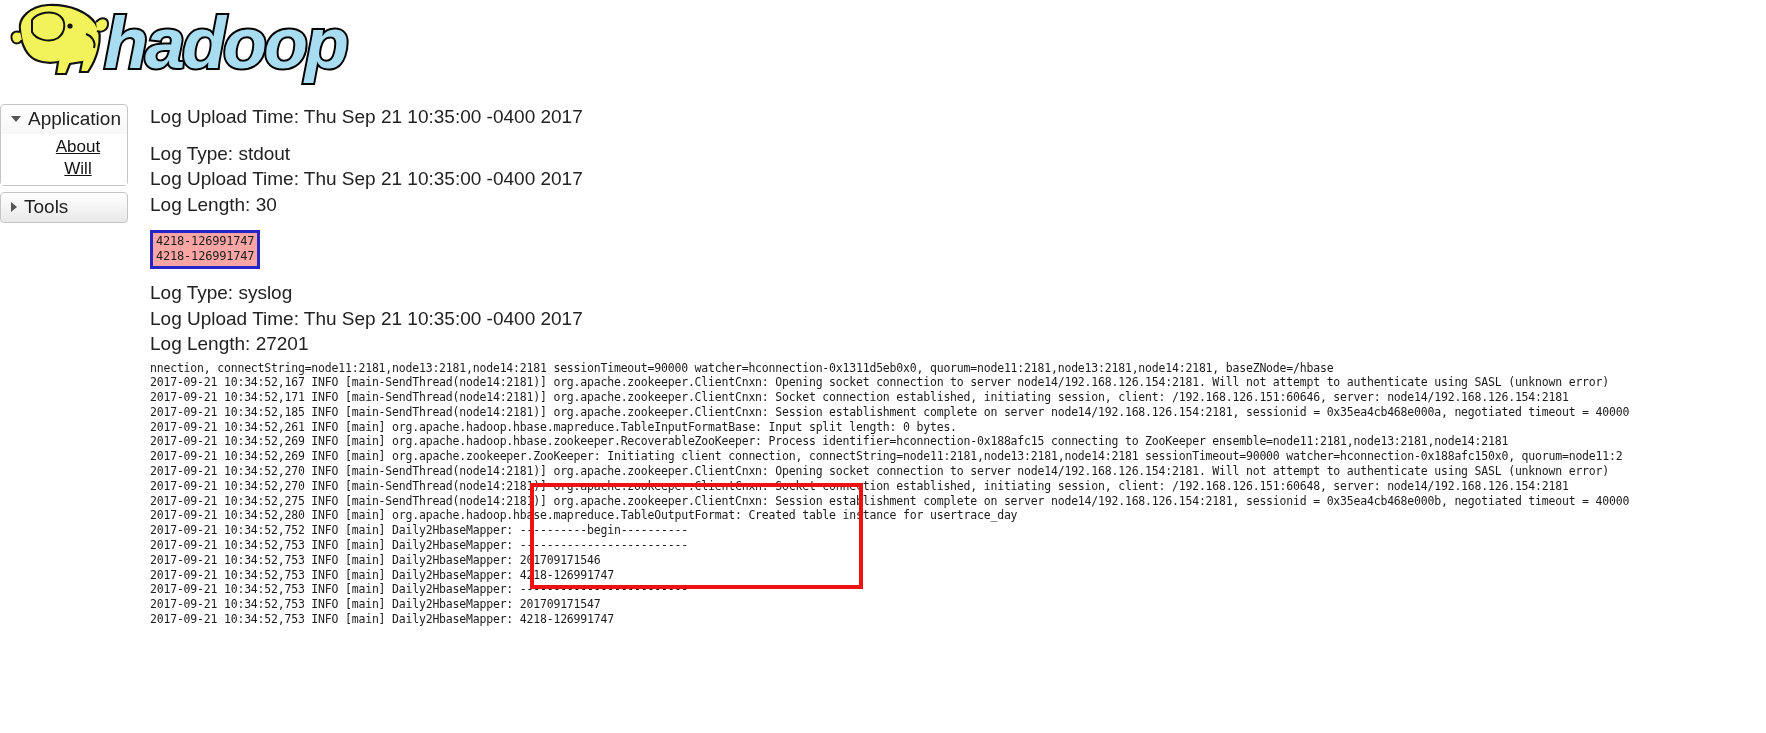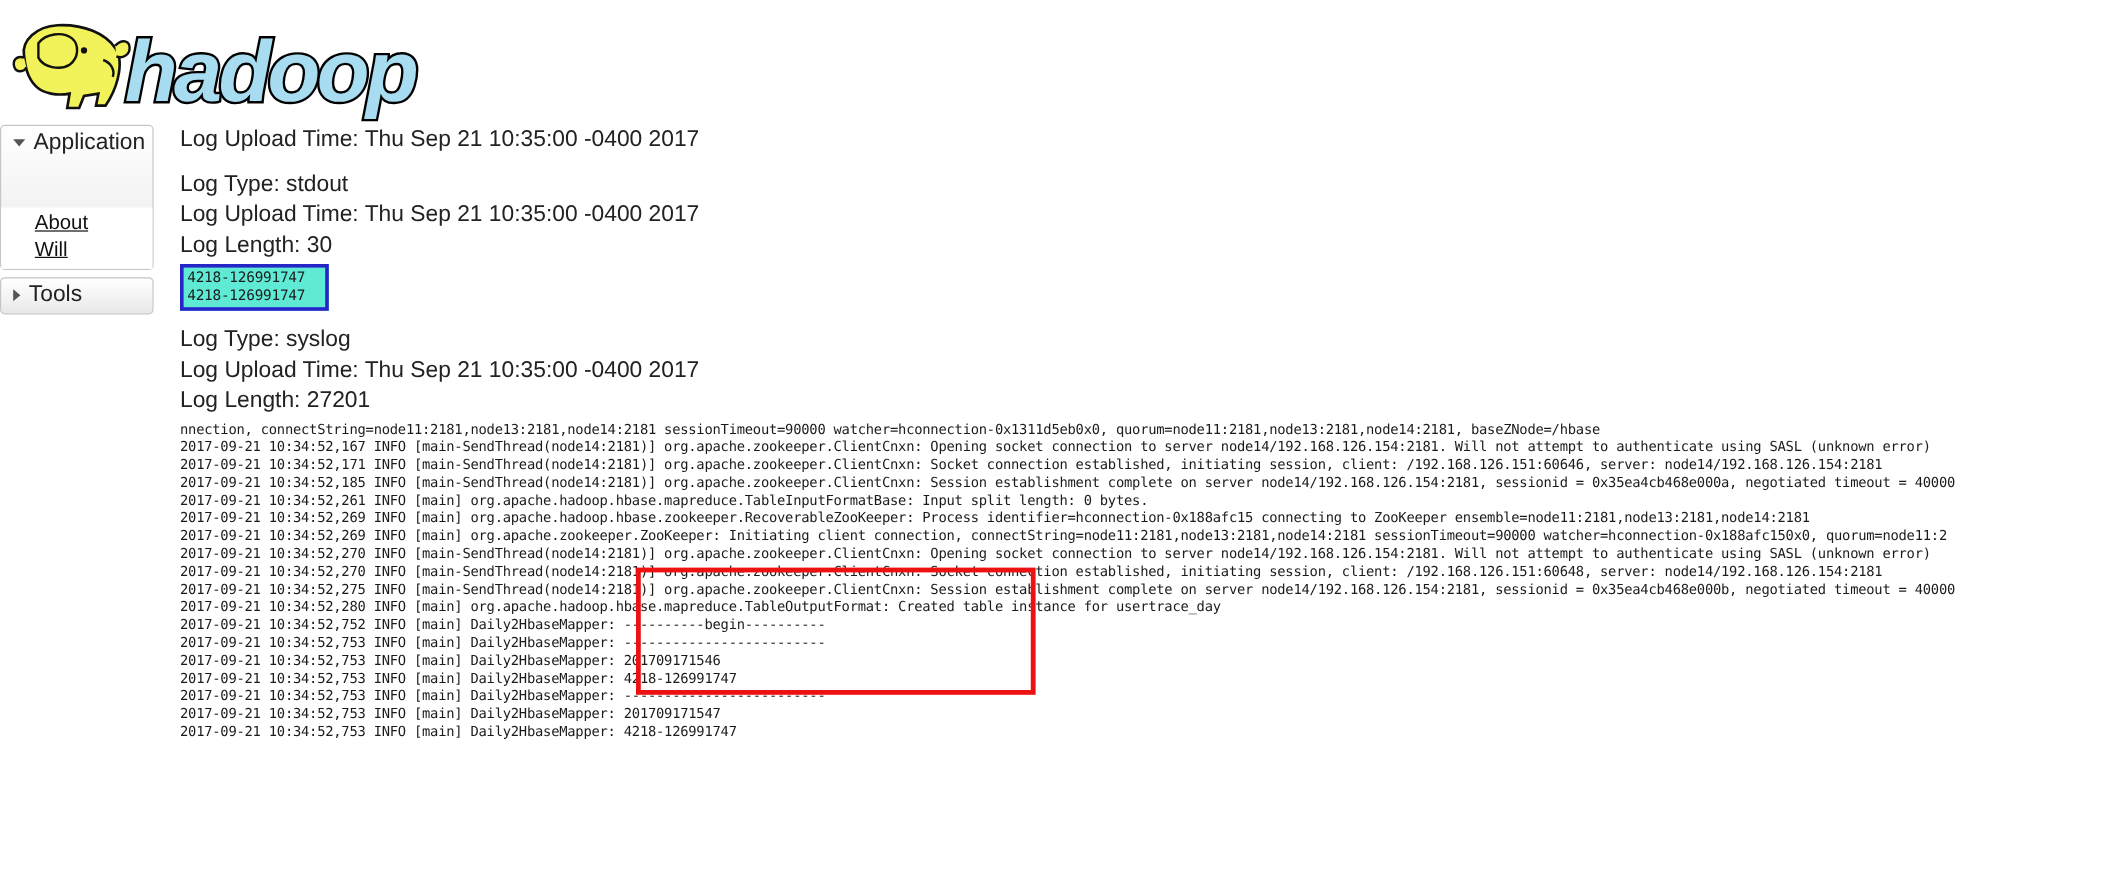--- a/index.html
+++ b/index.html
@@ -18,36 +18,37 @@
 
   
   #header {
     position: absolute;
     left: 0; top: 0;
     width: 1766px;
     height: 92px;
   }
   #logo {
     position: absolute;
-    left: 8px; top: 16px;
+    left: 8px; top: 0;
     width: 348px;
     height: 86px;
   }
 
   
   #sidebar {
     position: absolute;
     left: 0; top: 104px;
     width: 128px;
   }
   .nav-block {
     border: 1px solid #c5c5c5;
     border-radius: 4px;
     background: linear-gradient(to bottom, #ffffff 0%, #f3f3f3 55%, #e8e8e8 100%);
     margin-bottom: 6px;
+    text-align: center;
   }
   .nav-head {
     display: flex;
     align-items: center;
     padding: 3px 4px 4px 10px;
     font-size: 19px;
     color: #222222;
     white-space: nowrap;
   }
   .caret {
@@ -62,21 +63,20 @@
     border-top: 6px solid #555555;
   }
   .caret.right {
     border-top: 5px solid transparent;
     border-bottom: 5px solid transparent;
     border-left: 6px solid #555555;
   }
   .nav-body {
     background: #ffffff;
     padding: 2px 0 5px 0;
-    margin-top: 39px;
   }
   .nav-link {
     display: block;
     padding: 0 0 1px 28px;
     font-size: 17px;
     line-height: 21px;
     color: #111111;
     text-decoration: underline;
     cursor: pointer;
     white-space: nowrap;
@@ -110,23 +110,23 @@
     letter-spacing: -0.2px;
     white-space: pre;
     color: #1b1b1b;
   }
 
   
   #stdout-box {
     position: relative;
     display: inline-block;
     border: 3px solid #2626c8;
-    padding: 1px 17px 2px 3px;
-    margin-top: 3px;
-    background: #5eead4;
+    padding: 1px 3px 2px 3px;
+    margin-top: 13px;
+    background: #fca5a5;
   }
   #stdout-box .pre-block { font-size: 12px; line-height: 15px; }
 
   
   #syslog-pre {
     margin-top: 4px;
     position: relative;
   }
 
   

